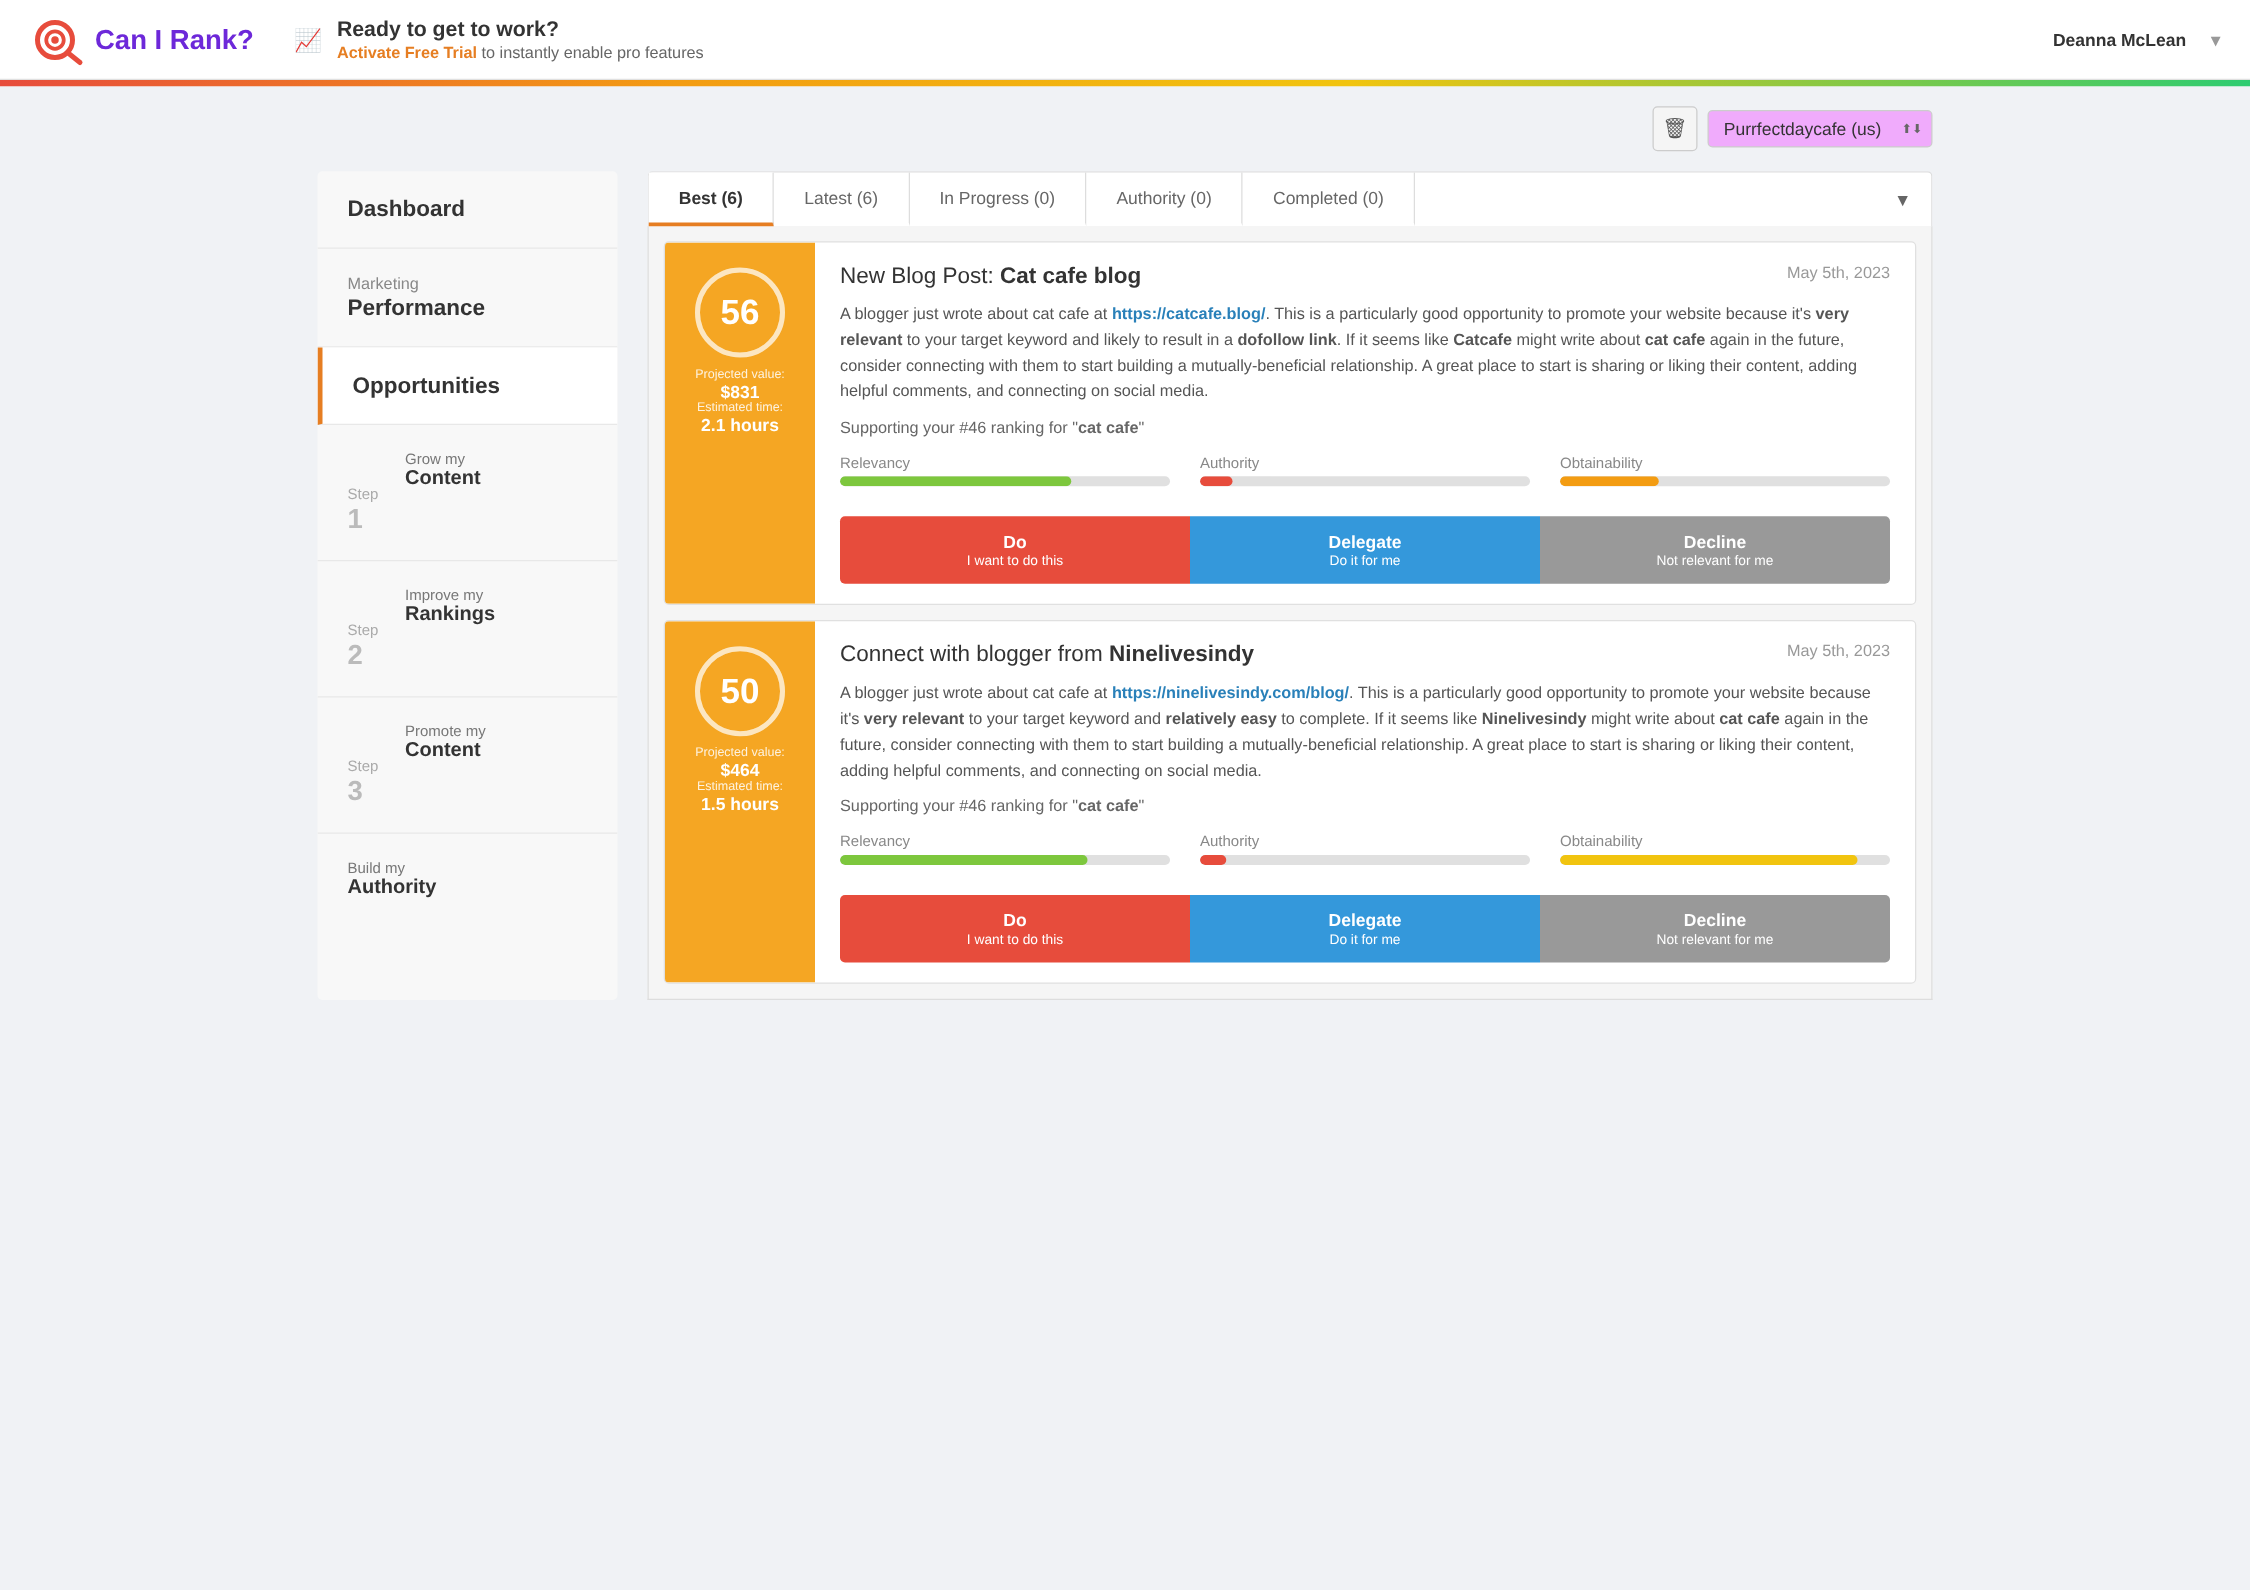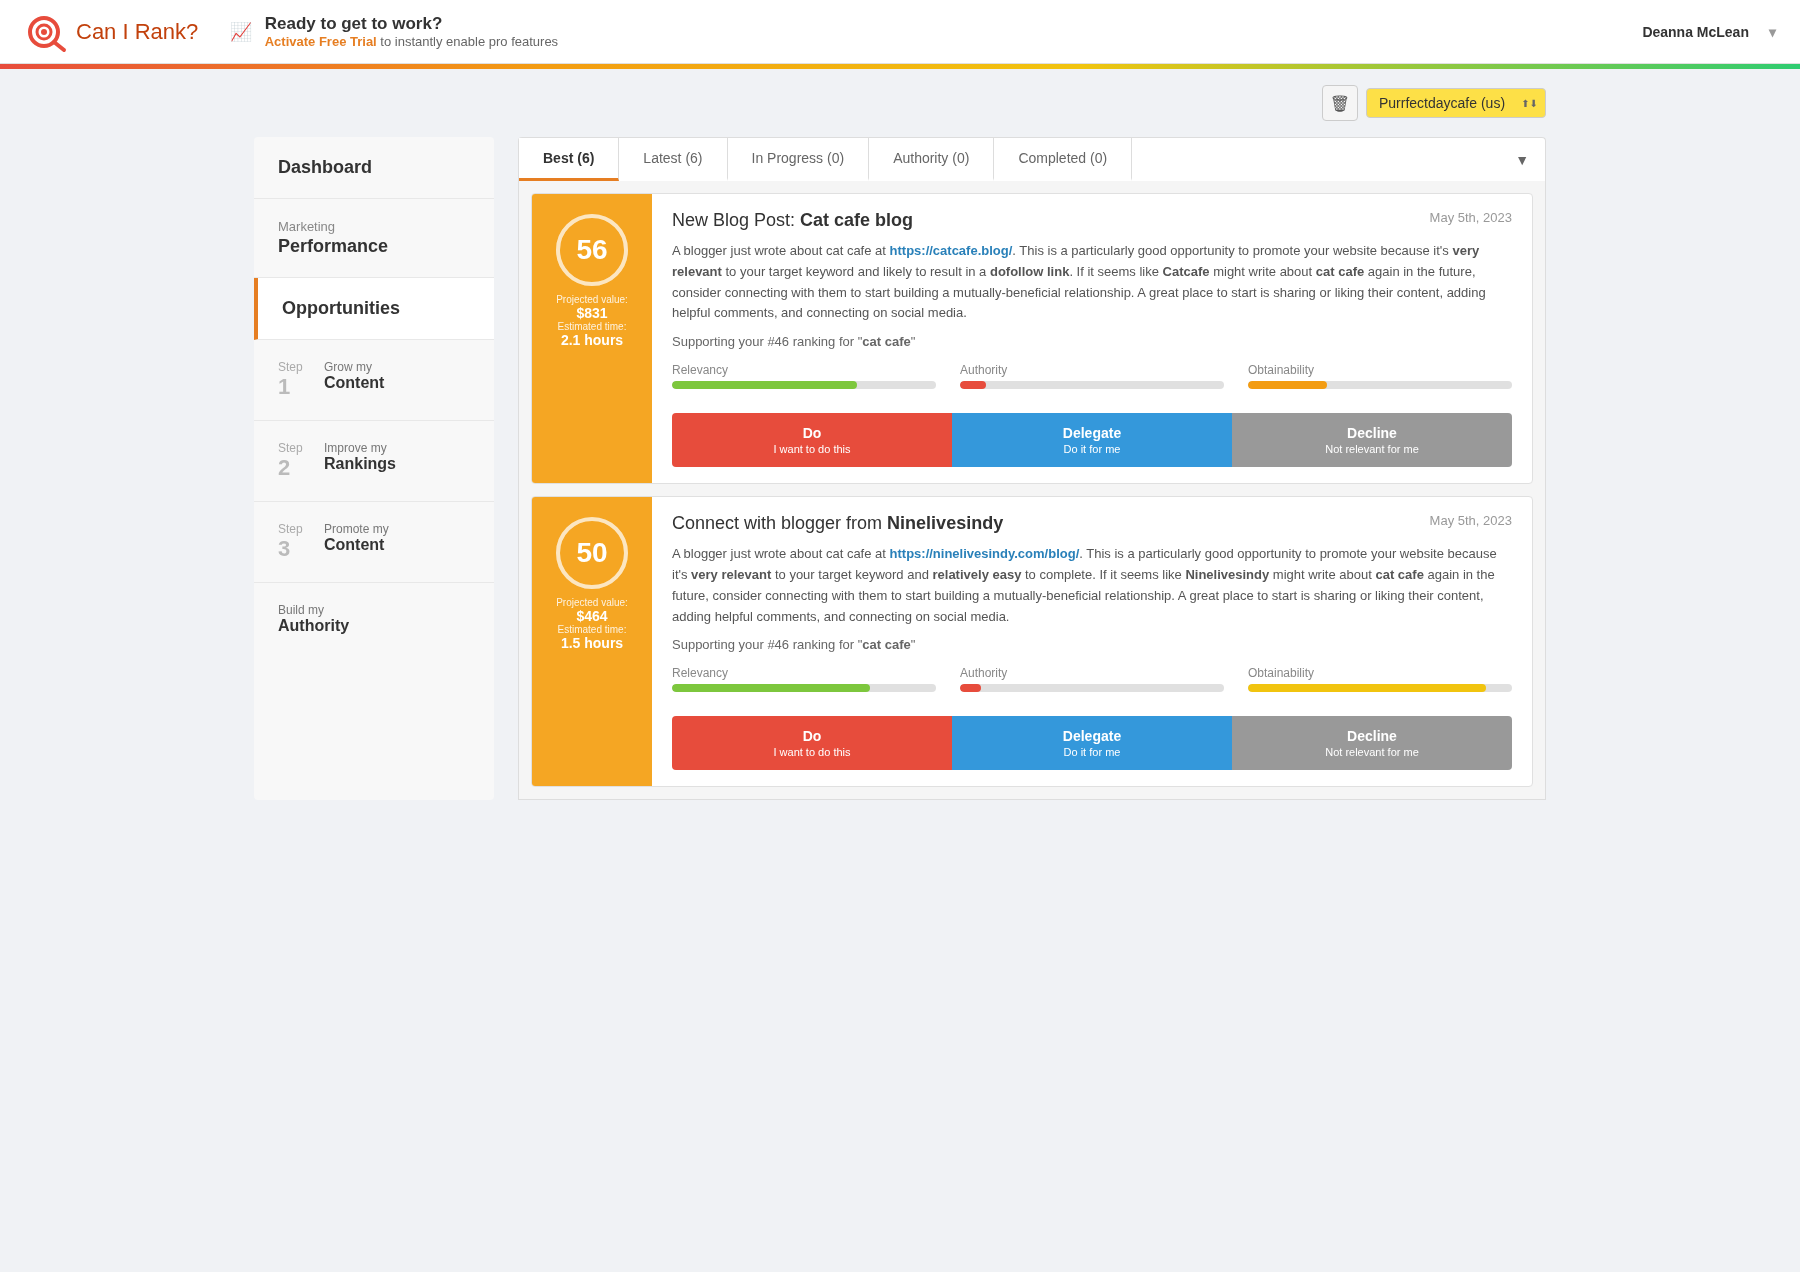--- a/index.html
+++ b/index.html
@@ -18,22 +18,22 @@
       display: flex;
       align-items: center;
       gap: 8px;
     }
     .logo-icon {
       width: 44px;
       height: 44px;
     }
     .logo-text {
       font-size: 22px;
-      font-weight: 400;
-      color: #c2410c;
+      font-weight: 700;
+      color: #6d28d9;
     }
     .header-center {
       flex: 1;
       display: flex;
       align-items: center;
       gap: 12px;
       margin-left: 32px;
     }
     .header-center .trend-icon {
       color: #aaa;
@@ -84,21 +84,21 @@
       width: 36px;
       height: 36px;
       display: flex;
       align-items: center;
       justify-content: center;
       cursor: pointer;
       font-size: 16px;
       color: #555;
     }
     .site-selector {
-      background: #fde047;
+      background: #f0abfc;
       border: 1px solid #ccc;
       border-radius: 4px;
       padding: 6px 32px 6px 12px;
       font-size: 14px;
       color: #333;
       appearance: none;
       cursor: pointer;
       min-width: 180px;
       position: relative;
     }
@@ -148,20 +148,21 @@
     .sidebar-step-row {
       display: flex;
       align-items: flex-start;
       gap: 10px;
     }
     .step-number-block {
       display: flex;
       flex-direction: column;
       align-items: flex-start;
       min-width: 36px;
+      margin-top: 28px;
     }
     .step-text-block {
       display: flex;
       flex-direction: column;
     }
     .step-label-sm {
       font-size: 12px;
       color: #aaa;
     }
     .step-name-sm {

